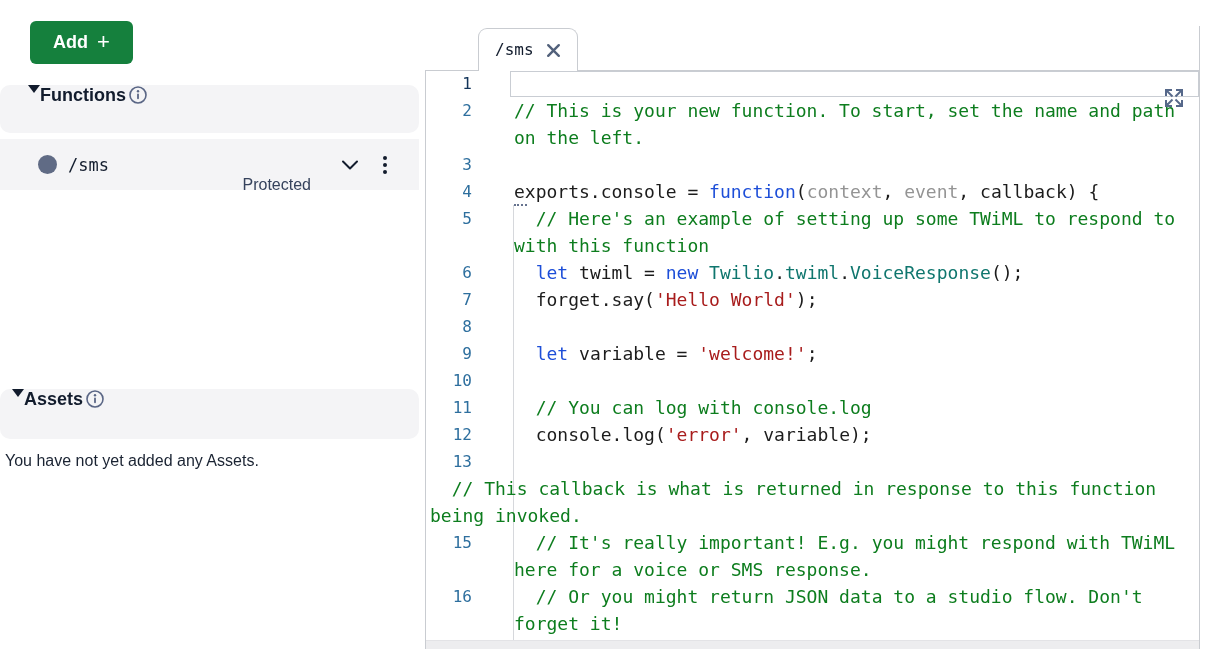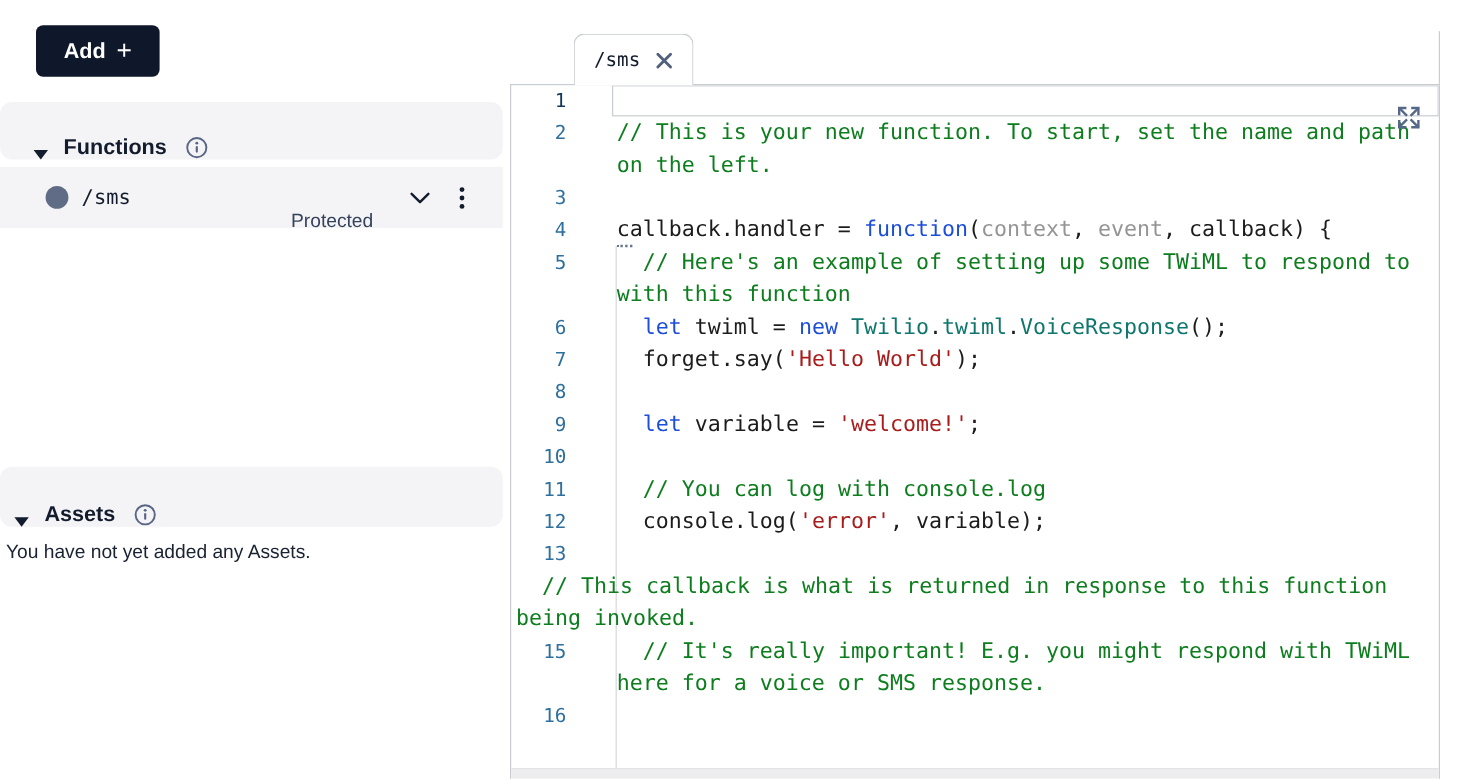--- a/index.html
+++ b/index.html
@@ -3,28 +3,28 @@
 <meta charset="utf-8">
 <style>
   html,body{margin:0;padding:0;}
   body{
     width:1219px;height:649px;position:relative;overflow:hidden;
     background:#ffffff;font-family:"Liberation Sans",sans-serif;color:#121C2D;
   }
   
   .add-btn{
     position:absolute;left:30px;top:21px;width:103px;height:43px;
-    background:#0f172a;border:none;border-radius:6px;color:#fff;
+    background:#15803d;border:none;border-radius:6px;color:#fff;
     display:flex;align-items:center;justify-content:center;gap:9px;
     font-family:"Liberation Sans",sans-serif;font-size:18px;font-weight:700;cursor:pointer;
   }
   .add-btn .plus{font-size:22px;font-weight:400;line-height:1;margin-top:-2px;}
   .section-band{
     position:absolute;left:0;width:419px;height:48px;background:#F4F4F6;
-    border-radius:10px;display:flex;align-items:flex-end;gap:13px;padding-left:28px;box-sizing:border-box;
+    border-radius:10px;display:flex;align-items:flex-start;padding-left:28px;box-sizing:border-box;
   }
   .band-functions{top:85px;}
   .band-assets{top:389px;height:50px;padding-left:12px;}
   .tri-down{width:0;height:0;border-left:6px solid transparent;border-right:6px solid transparent;border-top:8px solid #121C2D;}
   .section-title{font-size:18px;font-weight:700;color:#121C2D;}
   .info-icon{display:inline-flex;margin-left:2px;}
   .fn-row{
     position:absolute;left:0;top:139px;width:419px;height:51px;background:#F4F4F6;
     display:flex;align-items:center;box-sizing:border-box;padding:0 30px 0 38px;cursor:pointer;
   }
@@ -159,21 +159,21 @@
         <div class="cm-line">
           <div class="gutter-num">2</div>
           <div class="line-content"><span class="tok-comment">// This is your new function. To start, set the name and path on the left.</span></div>
         </div>
         <div class="cm-line">
           <div class="gutter-num">3</div>
           <div class="line-content"></div>
         </div>
         <div class="cm-line">
           <div class="gutter-num">4</div>
-          <div class="line-content"><span class="tok-plain">callback.handler = </span><span class="tok-keyword">function</span><span class="tok-plain">(</span><span class="tok-param">context</span><span class="tok-plain">, </span><span class="tok-param">event</span><span class="tok-plain">, </span><span class="tok-plain">callback) {</span><div class="lint-dots"></div></div>
+          <div class="line-content"><span class="tok-plain">exports.console = </span><span class="tok-keyword">function</span><span class="tok-plain">(</span><span class="tok-param">context</span><span class="tok-plain">, </span><span class="tok-param">event</span><span class="tok-plain">, </span><span class="tok-plain">callback) {</span><div class="lint-dots"></div></div>
         </div>
         <div class="cm-line">
           <div class="gutter-num">5</div>
           <div class="line-content"><span class="tok-comment">  // Here's an example of setting up some TWiML to respond to with this function</span></div>
         </div>
         <div class="cm-line">
           <div class="gutter-num">6</div>
           <div class="line-content"><span class="tok-plain">  </span><span class="tok-keyword">let</span><span class="tok-plain"> twiml = </span><span class="tok-keyword">new</span><span class="tok-plain"> </span><span class="tok-type">Twilio</span><span class="tok-plain">.</span><span class="tok-type">twiml</span><span class="tok-plain">.</span><span class="tok-type">VoiceResponse</span><span class="tok-plain">();</span></div>
         </div>
         <div class="cm-line">
@@ -206,17 +206,18 @@
         </div>
         <div class="cm-line">
           <div class="line-content"><span class="tok-comment">  // This callback is what is returned in response to this function being invoked.</span></div>
         </div>
         <div class="cm-line">
           <div class="gutter-num">15</div>
           <div class="line-content"><span class="tok-comment">  // It's really important! E.g. you might respond with TWiML here for a voice or SMS response.</span></div>
         </div>
         <div class="cm-line">
           <div class="gutter-num">16</div>
+          <div class="line-content"><span class="tok-comment">  // Or you might return JSON data to a studio flow. Don't forget it!</span></div>
         </div>
       </div>
   </div>
   <div class="hscroll-strip"></div>
 </div>
 
 </body></html>

